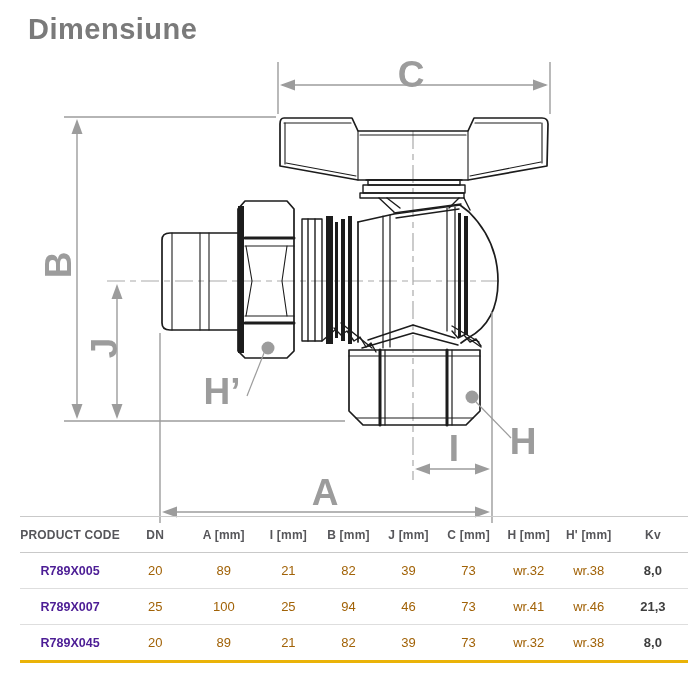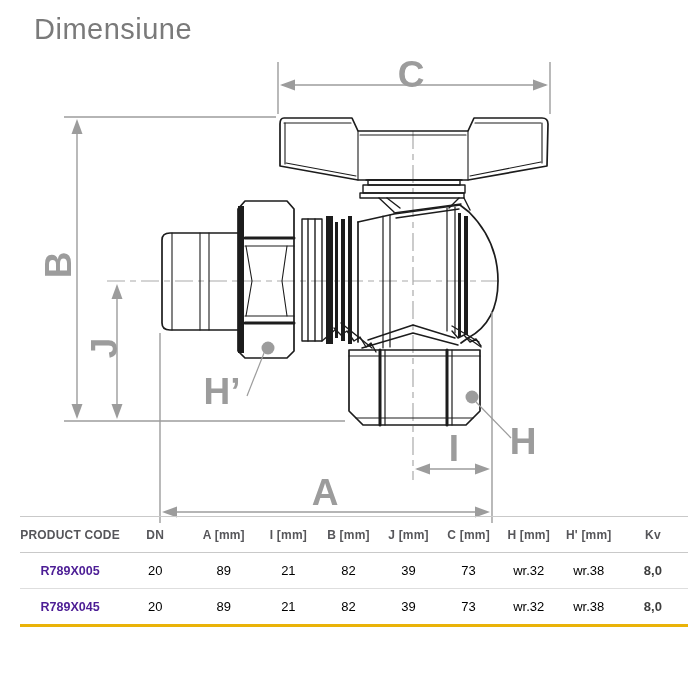--- a/index.html
+++ b/index.html
@@ -1,27 +1,27 @@
 <!DOCTYPE html>
 <html><head>
 <meta charset="utf-8">
 <style>
   html,body{margin:0;padding:0;background:#fff;}
   .canvas{position:relative;width:700px;height:700px;background:#fff;overflow:hidden;
           font-family:"Liberation Sans",sans-serif;}
-  .page-title{position:absolute;left:34px;top:13px;font-size:29px;font-weight:normal;
+  .page-title{position:absolute;left:28px;top:13px;font-size:29px;font-weight:bold;
               color:#7a7a7a;letter-spacing:.5px;}
   .drawing{position:absolute;left:0;top:0;}
   
   .spec-table{position:absolute;left:20px;top:516px;width:668px;border-collapse:collapse;
               table-layout:fixed;}
   .spec-table th{font-size:12px;font-weight:bold;color:#56565a;height:35px;
                  border-top:1px solid #c9c9c9;border-bottom:1px solid #c9c9c9;
                  text-align:center;padding:0;letter-spacing:.2px;}
-  .spec-table td{font-size:13px;color:#000000;height:35px;border-bottom:1px solid #dedede;
+  .spec-table td{font-size:13px;color:#a16207;height:35px;border-bottom:1px solid #dedede;
                  text-align:center;padding:0;}
   .spec-table tr:last-child td{border-bottom:3px solid #eab308;}
   .spec-table td.code{font-weight:bold;color:#4c1d95;font-size:12.5px;}
   .spec-table td.kv{font-weight:bold;color:#3e3e3e;}
 </style>
 </head>
 <body>
 
 <div class="canvas">
 
@@ -227,20 +227,32 @@
         <td>89</td>
         <td>21</td>
         <td>82</td>
         <td>39</td>
         <td>73</td>
         <td>wr.32</td>
         <td>wr.38</td>
         <td class="kv">8,0</td>
       </tr>
       <tr>
+        <td class="code">R789X007</td>
+        <td>25</td>
+        <td>100</td>
+        <td>25</td>
+        <td>94</td>
+        <td>46</td>
+        <td>73</td>
+        <td>wr.41</td>
+        <td>wr.46</td>
+        <td class="kv">21,3</td>
+      </tr>
+      <tr>
         <td class="code">R789X045</td>
         <td>20</td>
         <td>89</td>
         <td>21</td>
         <td>82</td>
         <td>39</td>
         <td>73</td>
         <td>wr.32</td>
         <td>wr.38</td>
         <td class="kv">8,0</td>

